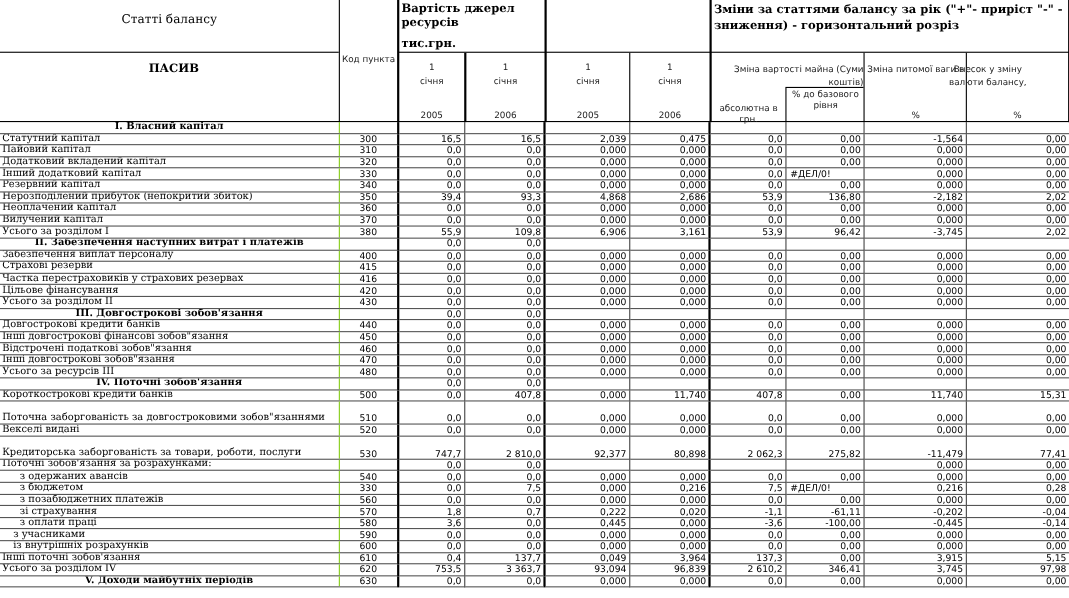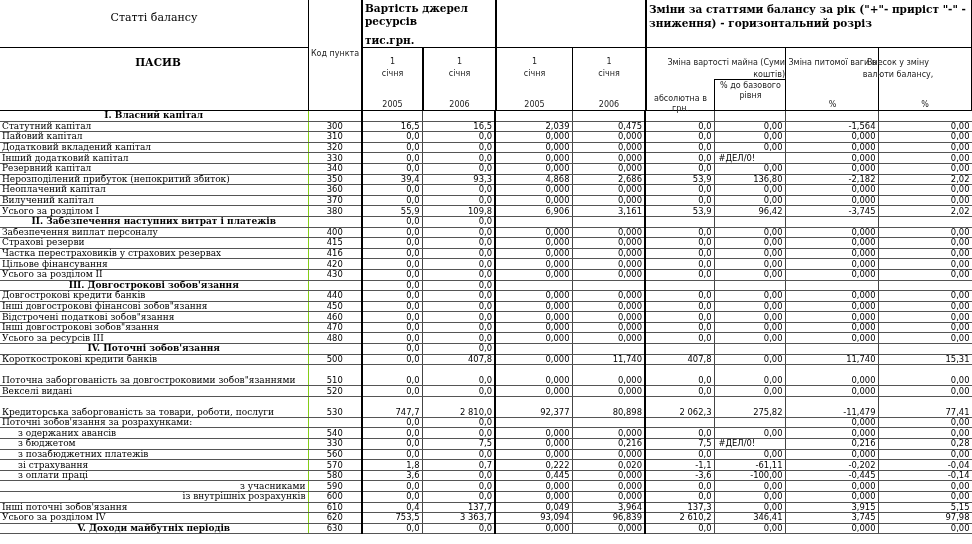--- a/index.html
+++ b/index.html
@@ -14,21 +14,21 @@
   table.body td { font-size:9px; height:9.6px; line-height:9px; padding:0 2px; border-bottom:1px solid #555; white-space:nowrap; overflow:hidden; }
   table.body td.num { text-align:right; font-family:"DejaVu Sans", sans-serif; font-size:8.4px; border-right:1px solid #444; }
   table.body td.code { text-align:center; font-family:"DejaVu Sans", sans-serif; font-size:8.4px; border-left:1px solid #84cc16; border-right:2px solid #000; }
   table.body td.name { font-family:"DejaVu Serif", serif; }
   table.body td.thickr { border-right:2px solid #000; }
   tr.bold td { font-weight:normal; }
   tr.section td.name { text-align:center; font-weight:bold; }
   tr.tall td { height:20px; vertical-align:bottom; }
   tr.tall td.name { white-space:normal; line-height:10px; }
   td.indent1 { padding-left:18px !important; }
-  td.indent2 { padding-left:12px !important;text-align:right; }
+  td.indent2 { padding-left:12px !important; }
   td.err { text-align:left !important; padding-left:4px !important; }
 </style>
 </head>
 <body>
 
 <div class="hdr">
 
   <div class="vline" style="left:308px;top:0;height:111px;"></div>
   <div class="vline" style="left:361px;top:0;height:111px;width:2px;"></div>
   <div class="vline" style="left:422px;top:48px;height:63px;width:2px;"></div>

